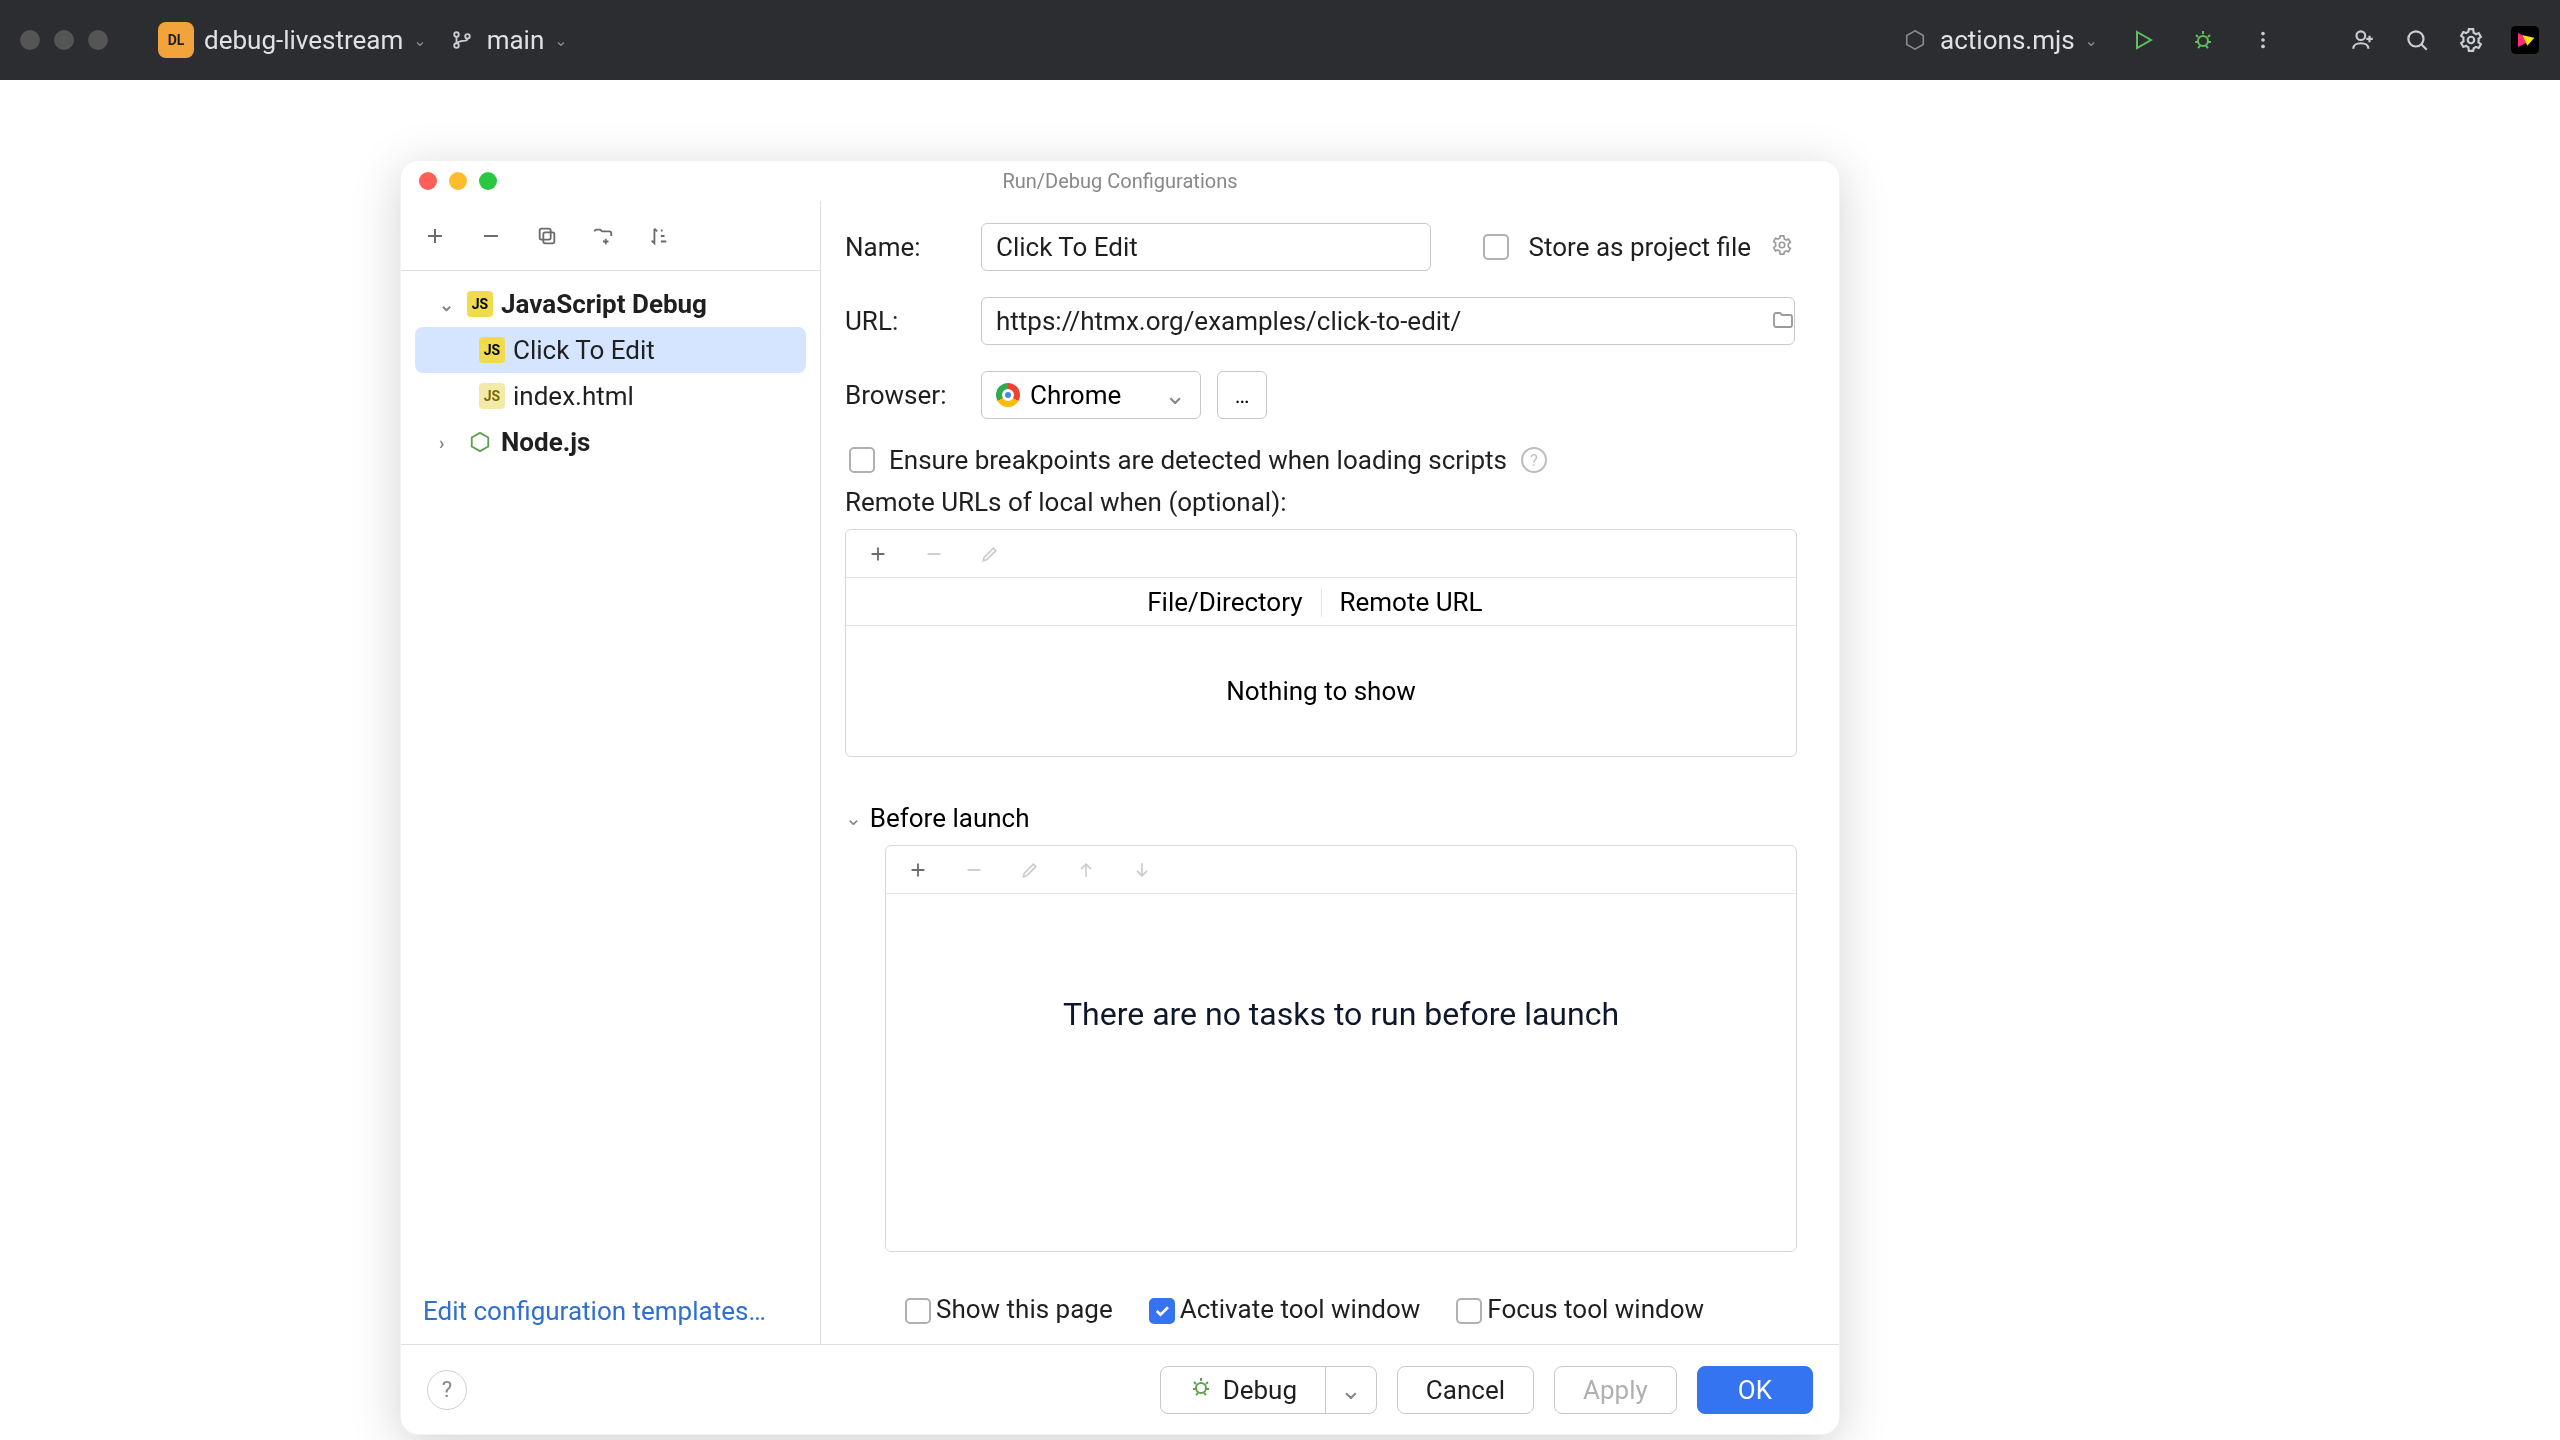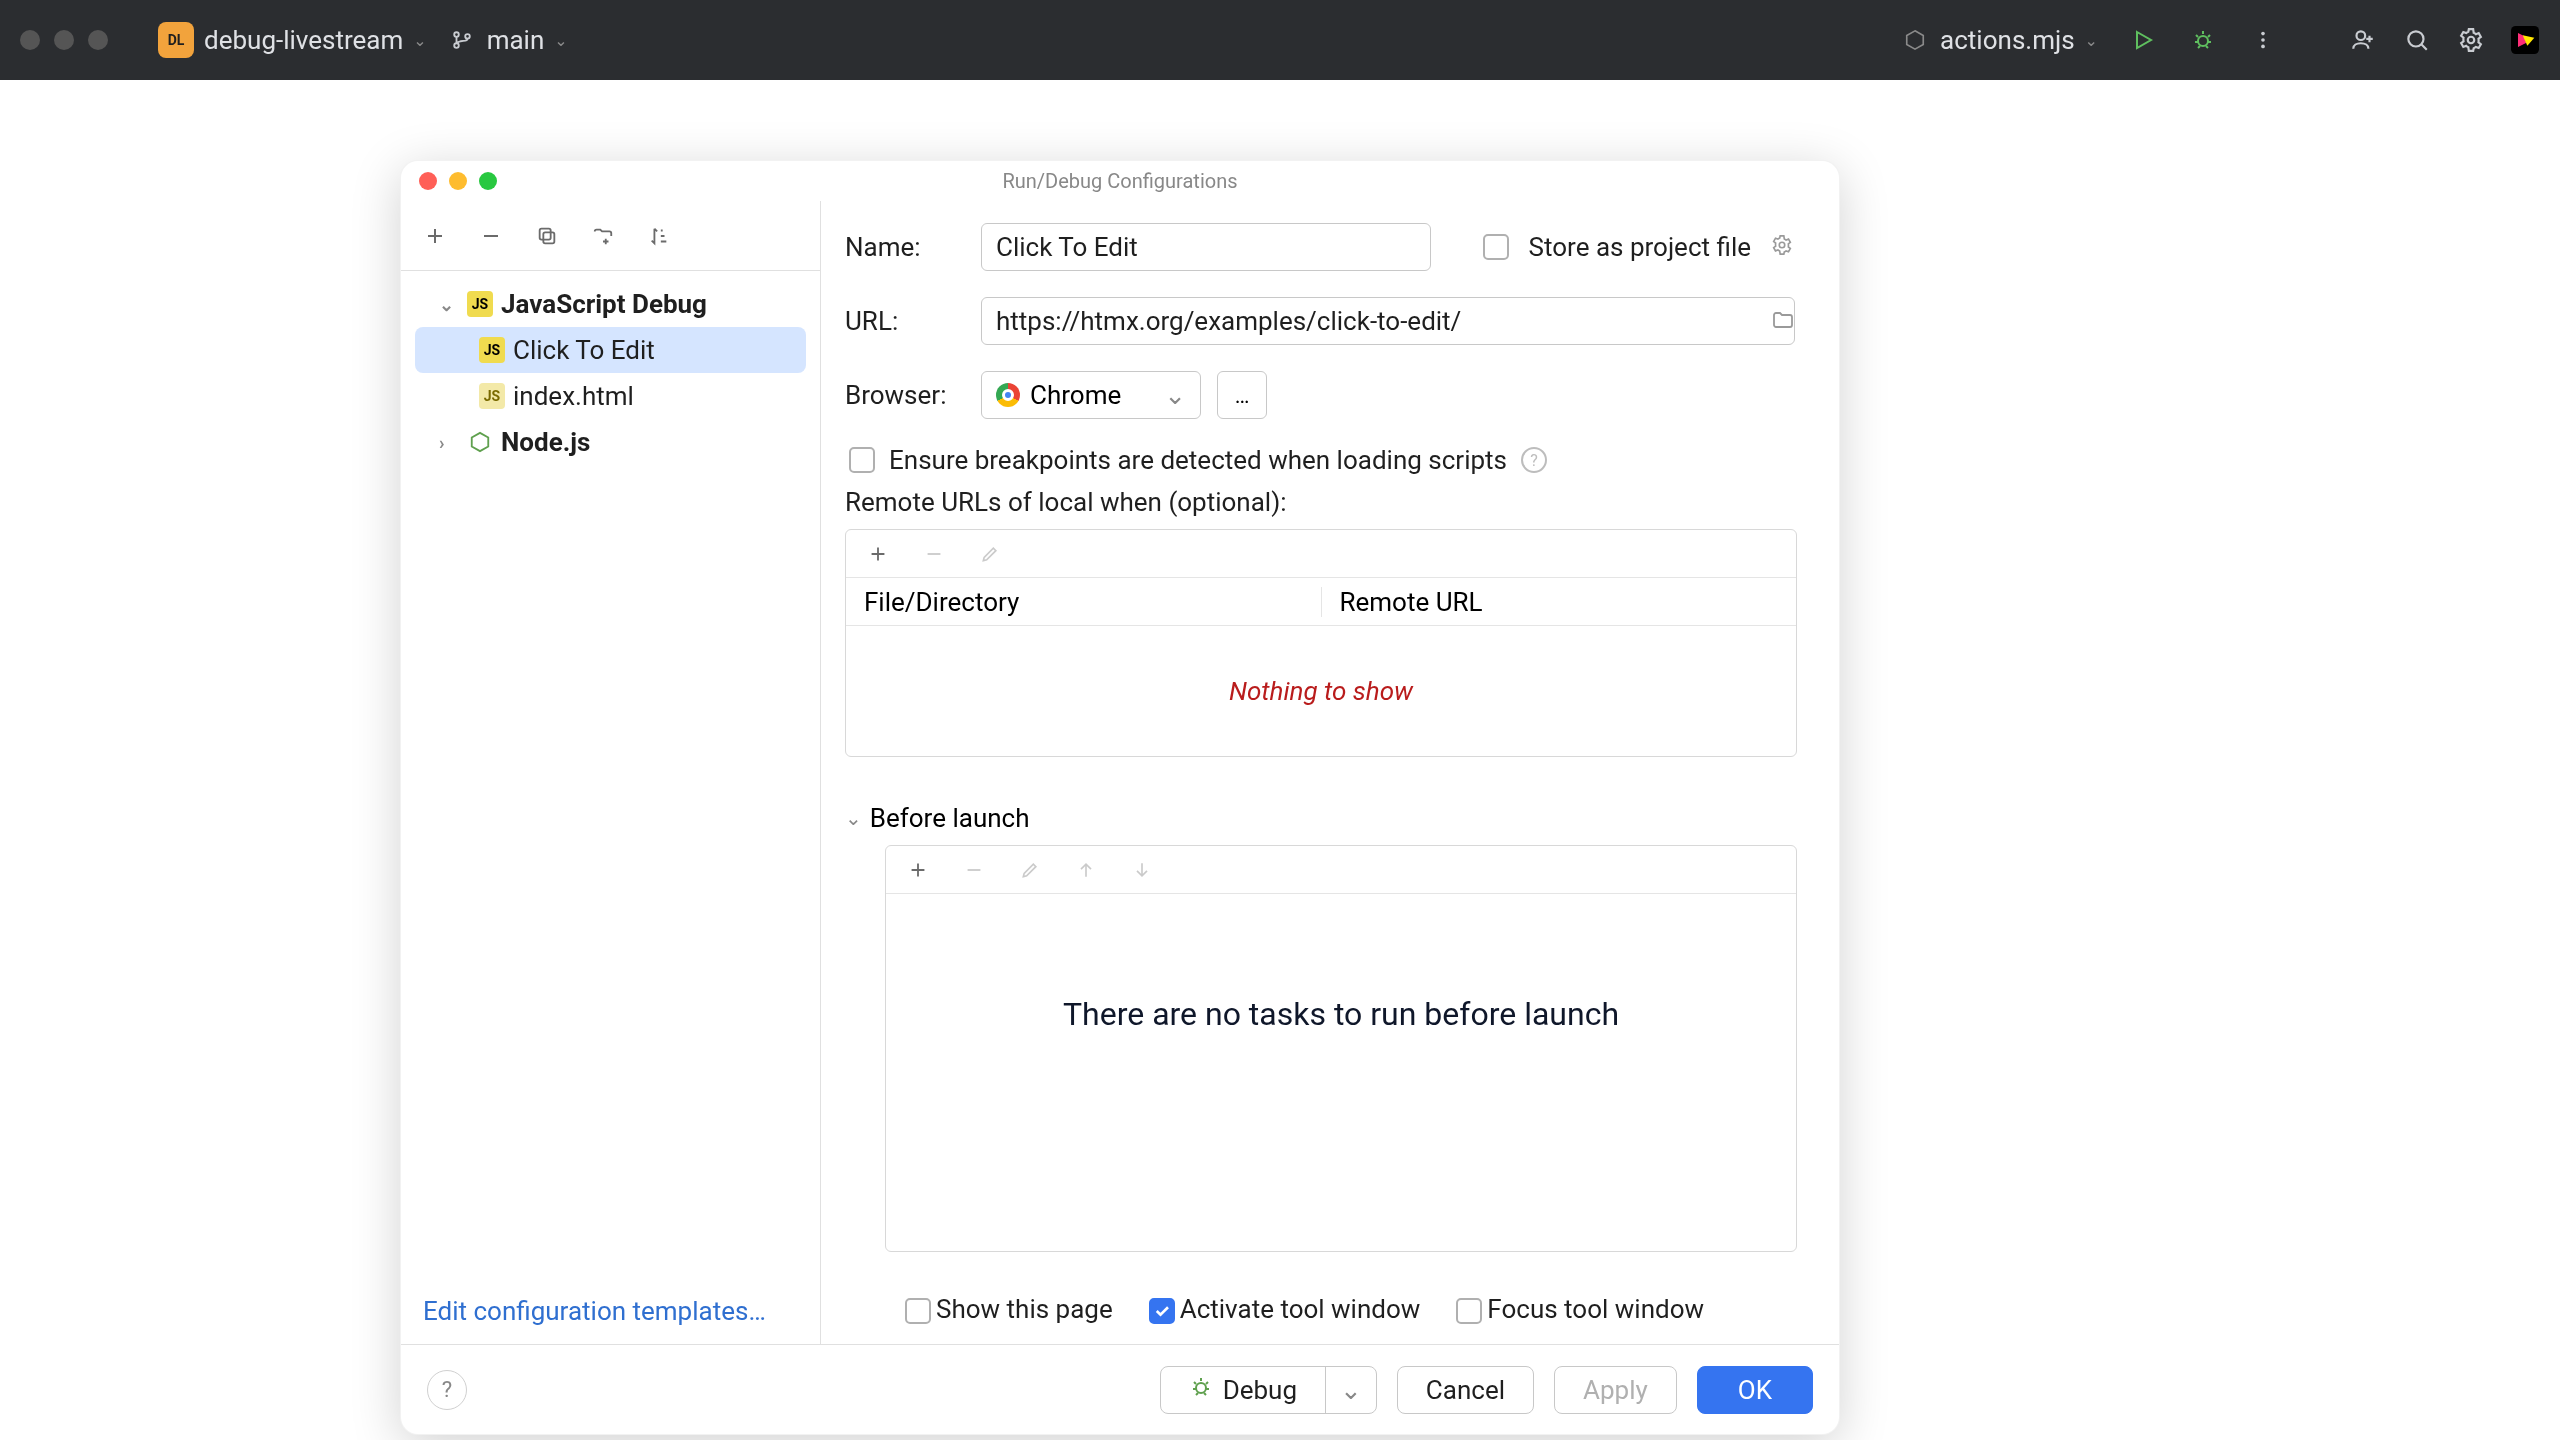--- a/index.html
+++ b/index.html
@@ -161,23 +161,23 @@
 .table-box {
   border: 1px solid #d8d8d8; border-radius: 6px;
   display: flex; flex-direction: column;
 }
 .table-toolbar {
   height: 48px; display: flex; align-items: center; gap: 28px; padding: 0 18px;
   border-bottom: 1px solid #e5e5e5;
 }
 .tbl-head { display: flex; height: 48px; align-items: center; border-bottom: 1px solid #e5e5e5; }
 .tbl-head .col { font-size: 26px; padding: 0 18px; }
-.col1 { flex: 1; }
+.col1 { flex: 1; text-align: right; }
 .col2 { flex: 1; border-left: 1px solid #e5e5e5; }
-.tbl-empty { height: 130px; display: flex; align-items: center; justify-content: center; color: #b91c1c; font-size: 26px; font-style: italic; }
+.tbl-empty { height: 130px; display: flex; align-items: center; justify-content: center; color: #000000; font-size: 26px; }
 
 .before-launch-head { display: flex; align-items: center; gap: 8px; font-size: 26px; margin-top: 20px; }
 .bl-chev { color: #888; font-size: 20px; }
 .bl-box {
   margin-left: 40px; flex: 1;
   border: 1px solid #d8d8d8; border-radius: 6px;
   display: flex; flex-direction: column;
 }
 .bl-empty { height: 240px; display: flex; align-items: center; justify-content: center; color: #0f172a; font-size: 32px; }
 

